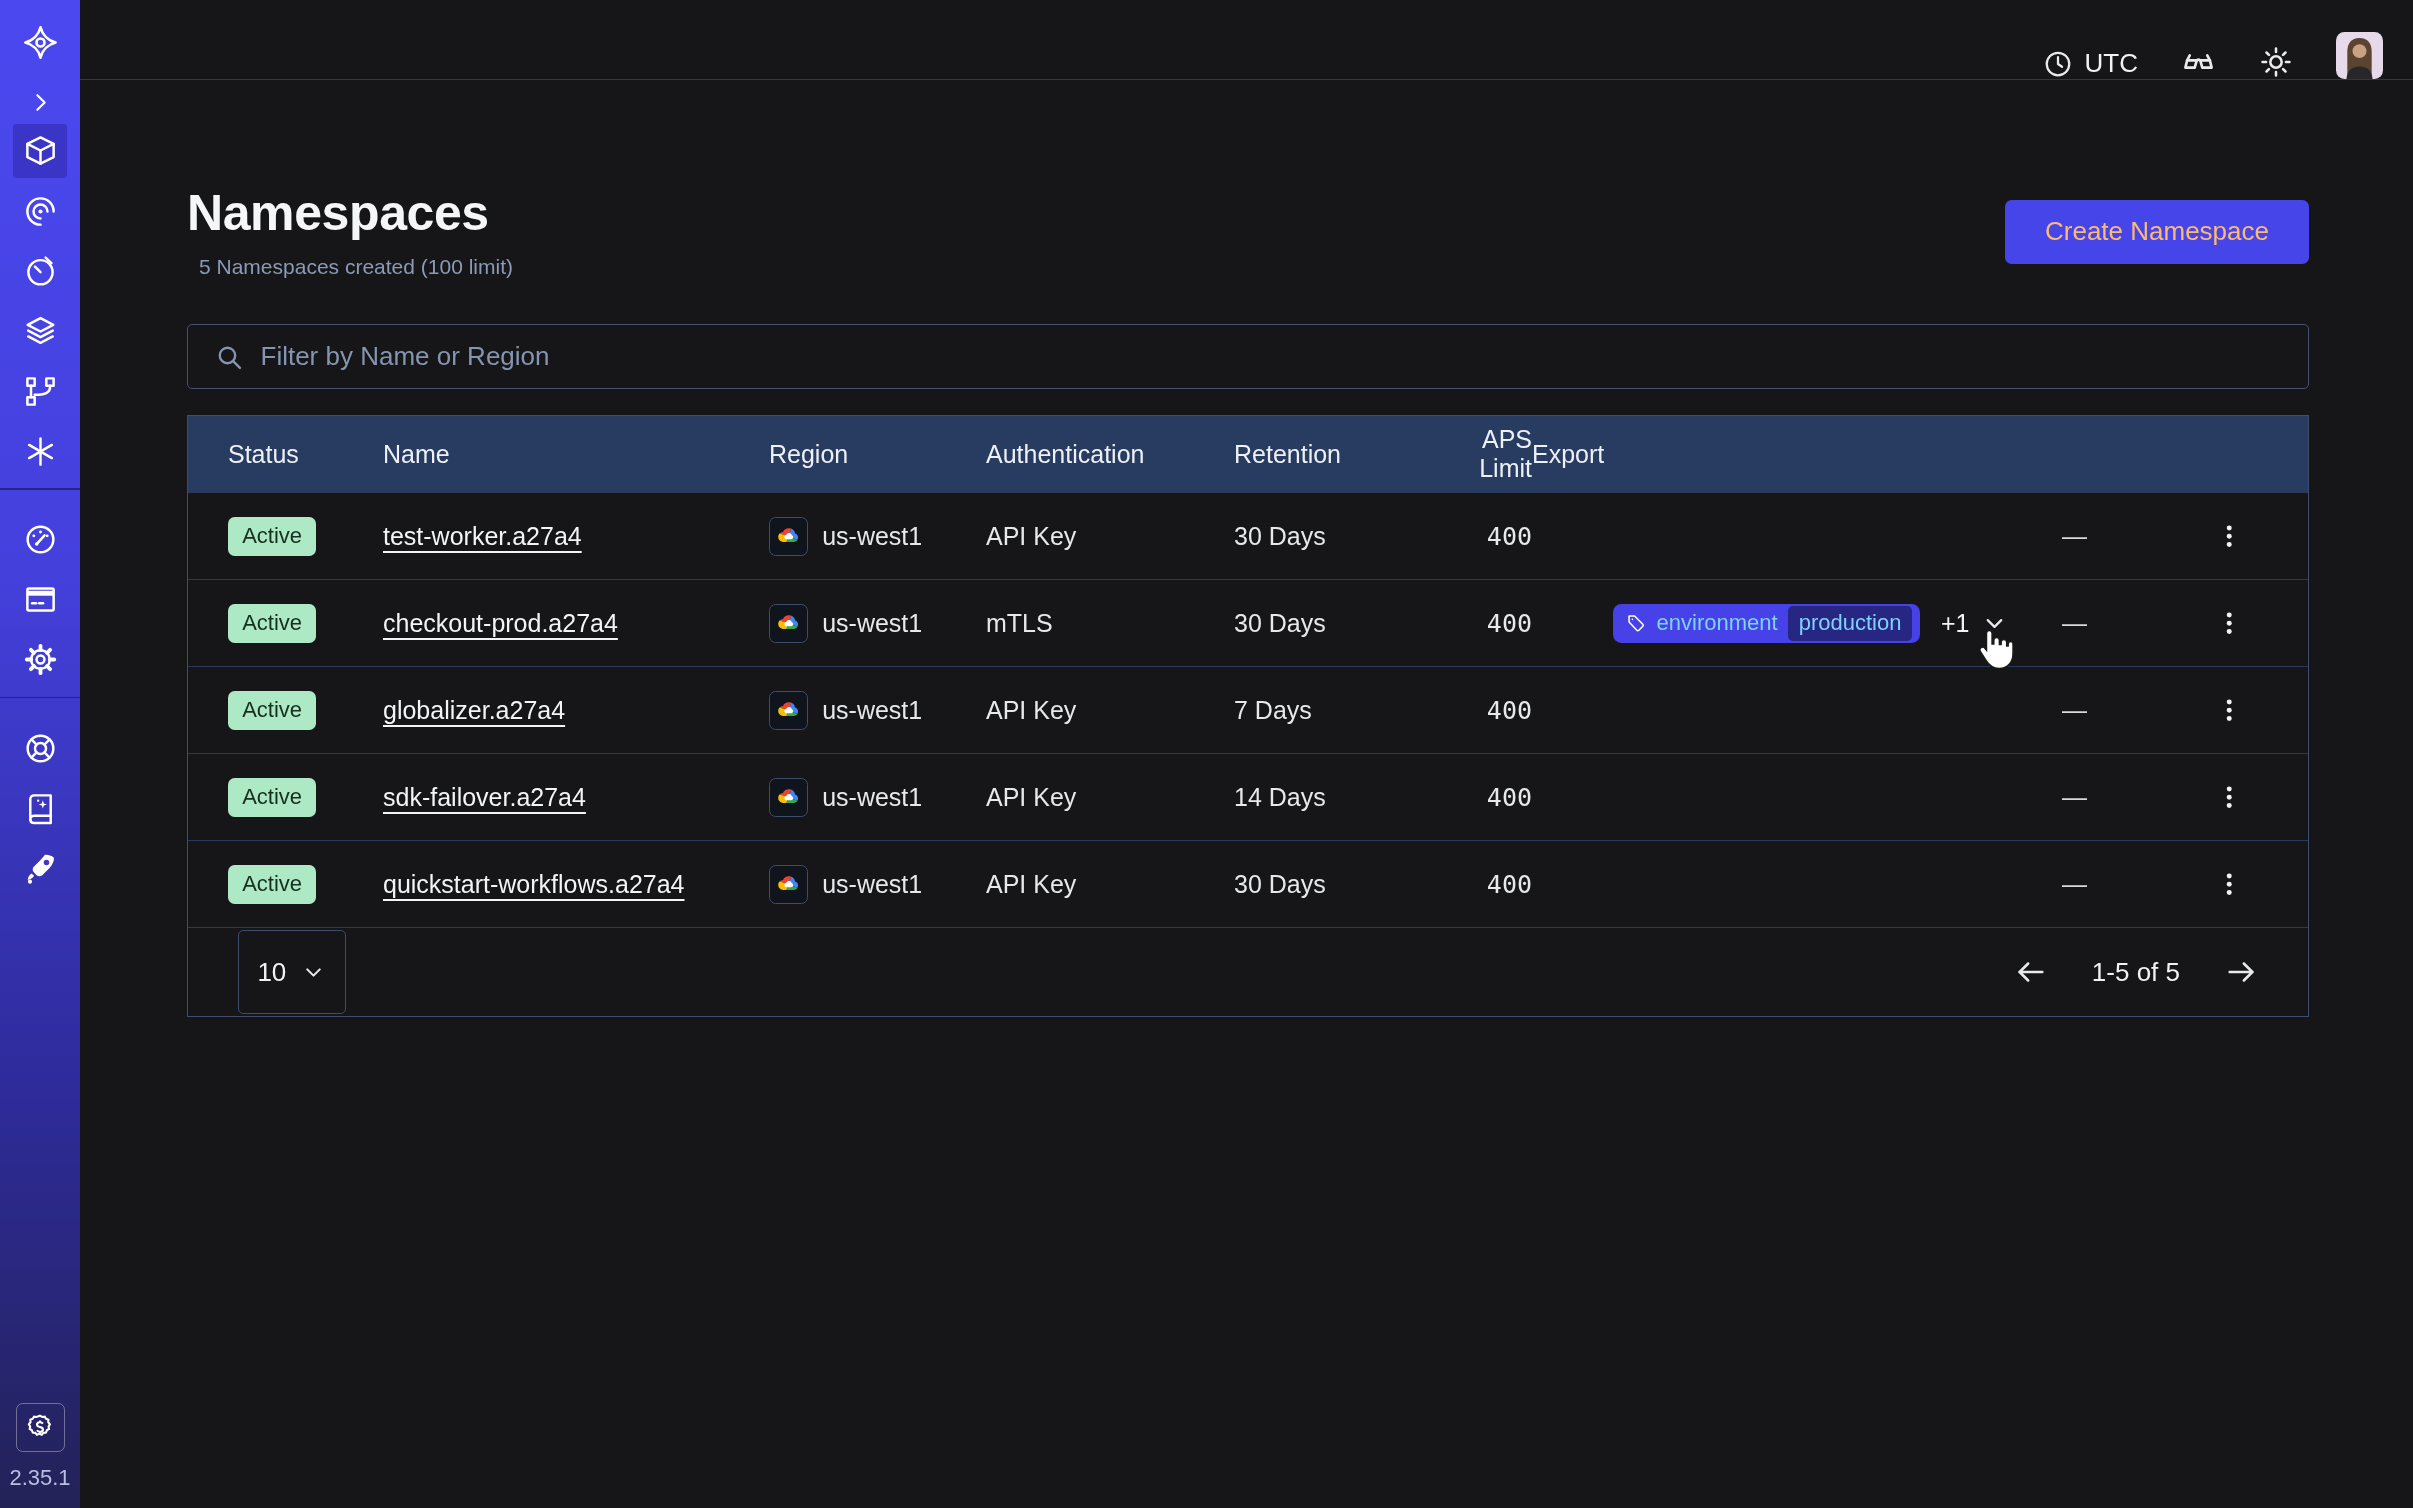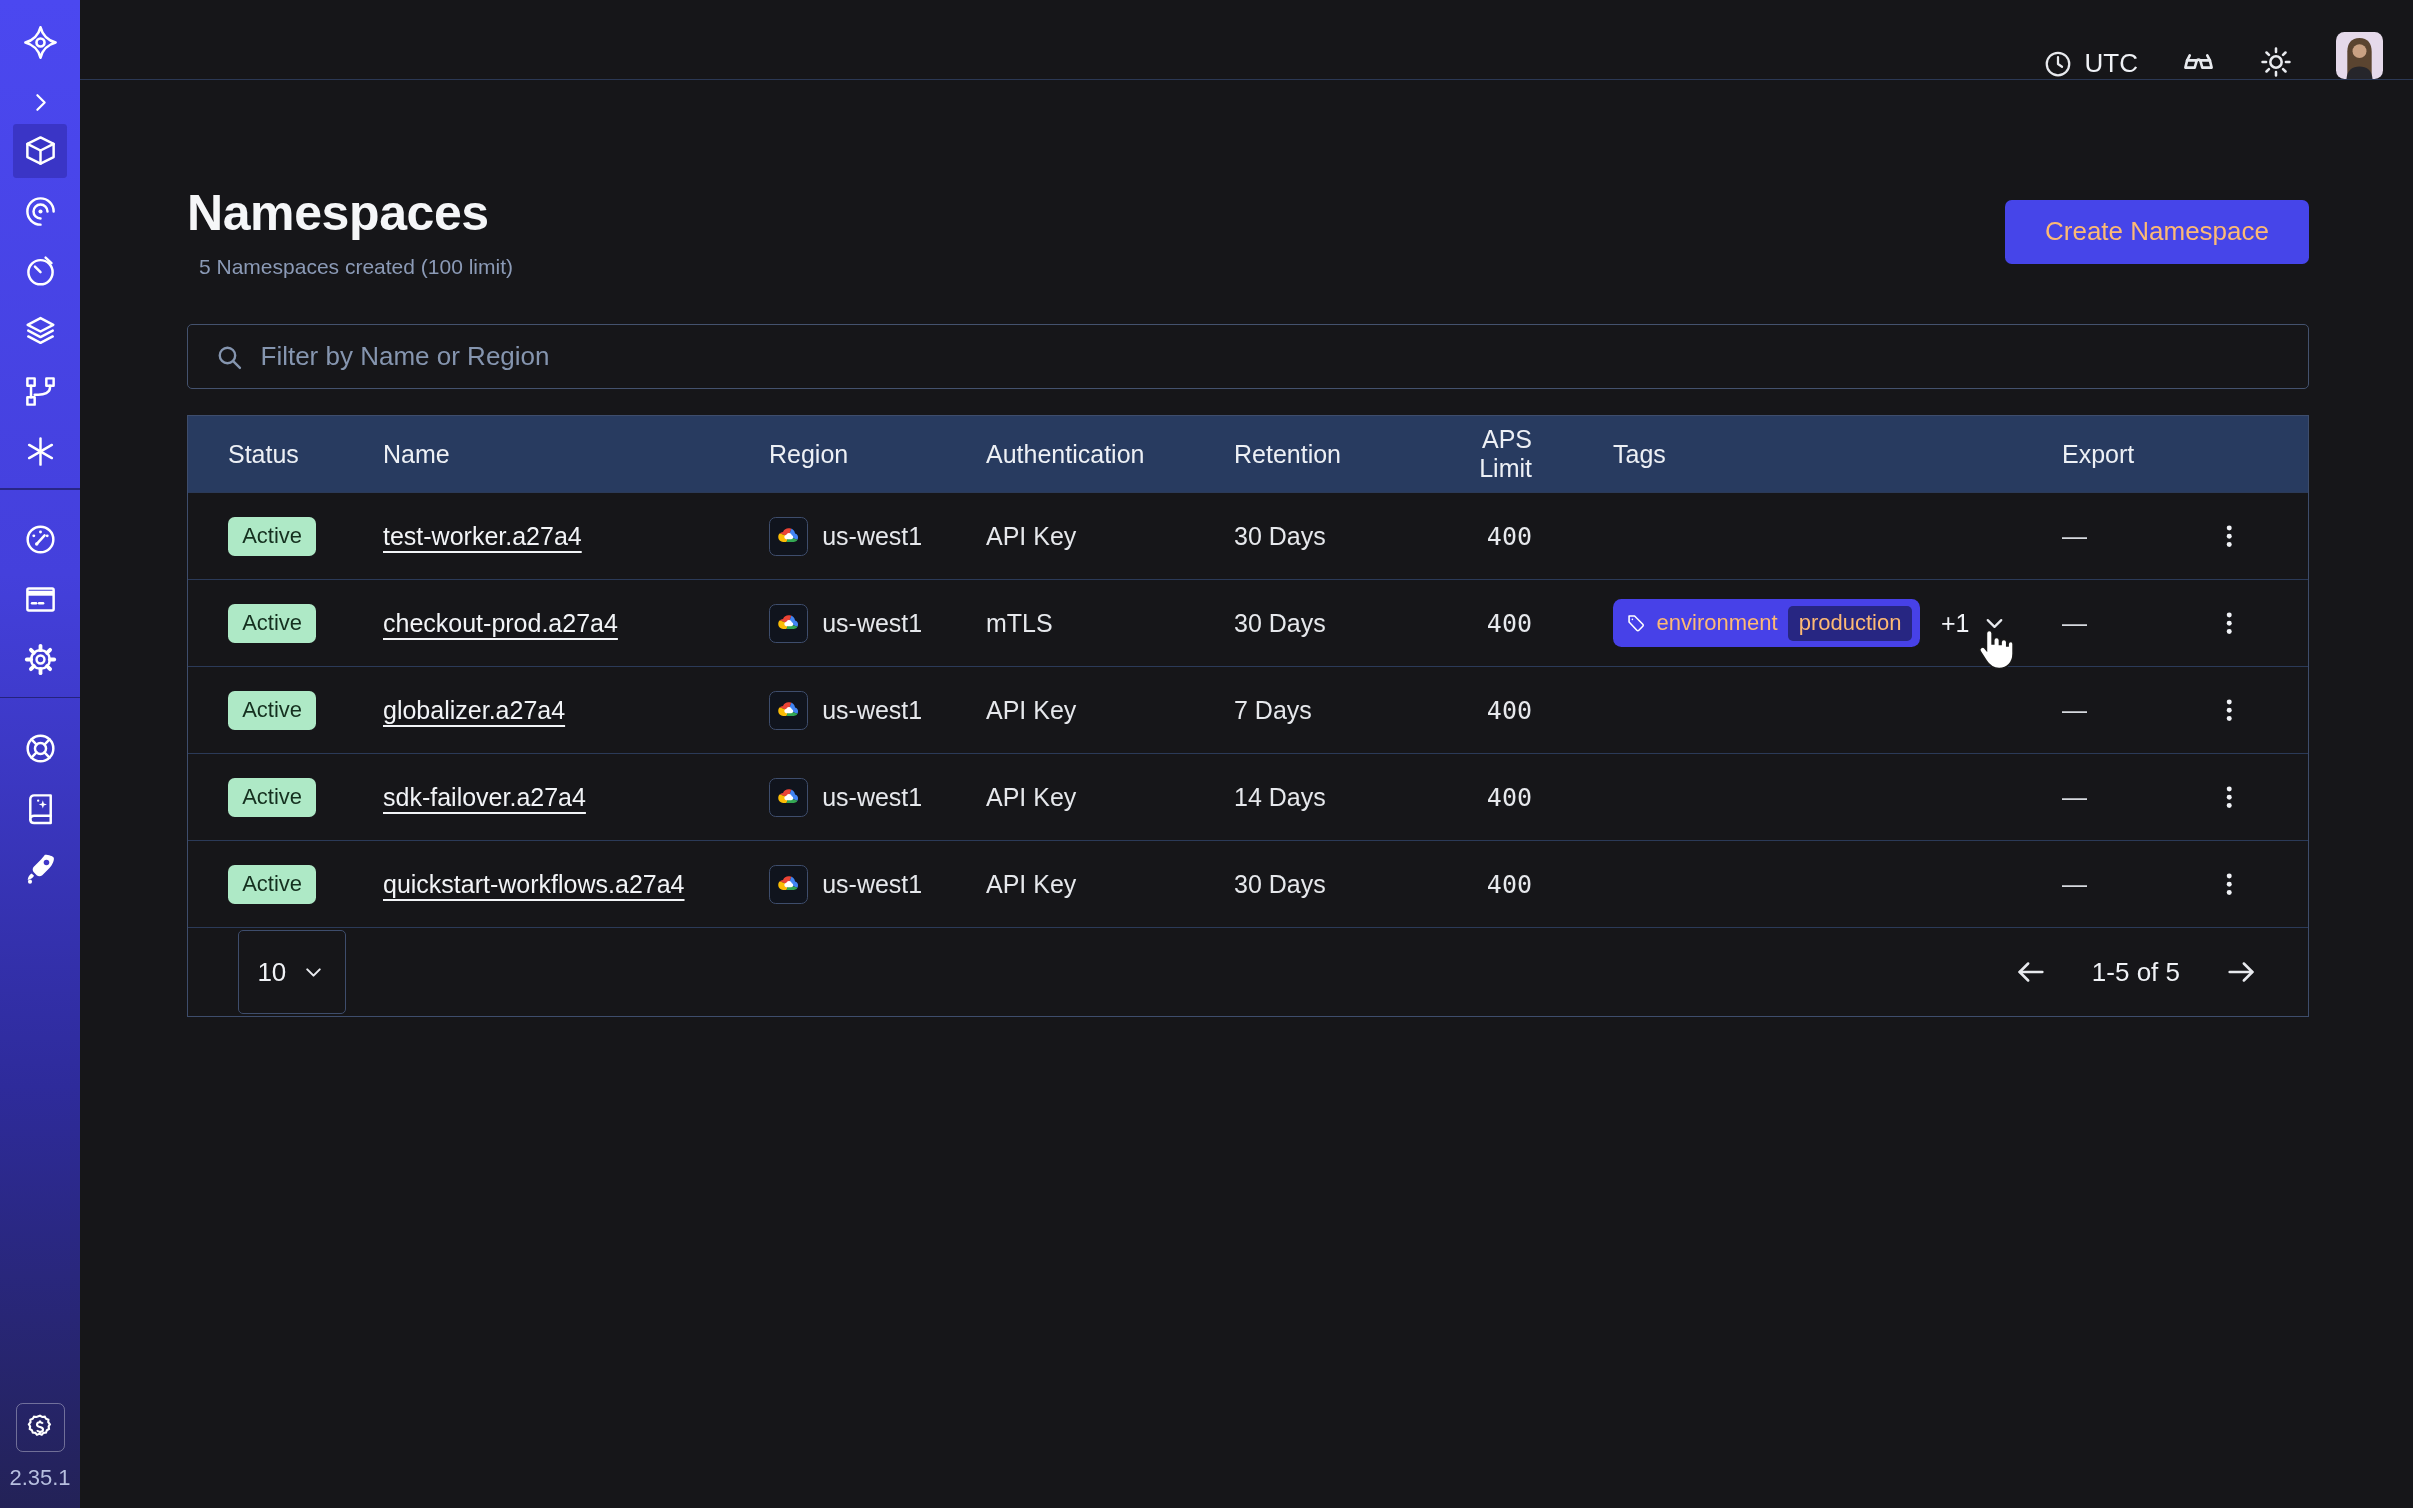--- a/index.html
+++ b/index.html
@@ -96,21 +96,21 @@
   .c-region { display:flex; align-items:center; gap:14.2px; }
   .gcp-tile {
     width:39px; height:39px; border-radius:6.7px; border:1.7px solid #3E4D6C; background:#10141D;
     display:flex; align-items:center; justify-content:center;
   }
   .gcp-tile svg { width:25px; height:25px; }
   .mono { font-family:"DejaVu Sans Mono",monospace; }
   .tag-group { display:flex; align-items:center; }
   .tag-chip {
     display:flex; align-items:center; gap:10px; background:var(--tag-chip-bg,#4741E8); border:none; cursor:pointer;
-    height:48px; border-radius:8.4px; padding:0 7.5px 0 12.6px; color:#fdba74; font-family:inherit;
+    height:39px; border-radius:8.4px; padding:0 7.5px 0 12.6px; color:#7dd3fc; font-family:inherit;
   }
   .tag-chip svg { width:21px; height:21px; stroke:#fff; fill:none; stroke-width:1.8; stroke-linejoin:round; }
   .tag-key { font-size:22px; }
   .tag-val { font-size:22px; background:rgba(13,17,45,.55); border-radius:5px; padding:4.2px 11px; }
   .tag-more { font-size:25px; color:#F0F2F6; margin-left:21px; }
   .tag-expand { background:none; border:none; cursor:pointer; margin-left:11.7px; display:flex; }
   .tag-expand svg { width:27px; height:27px; stroke:#E8EAEE; fill:none; stroke-width:2; stroke-linecap:round; stroke-linejoin:round; }
   .dash { color:#D6D9DE; }
   .kebab { background:none; border:none; cursor:pointer; display:flex; }
   .kebab svg { width:28.5px; height:28.5px; }
@@ -324,21 +324,20 @@
       </div>
 
       <div class="table">
         <div class="thead">
           <div class="c-status">Status</div>
           <div>Name</div>
           <div>Region</div>
           <div>Authentication</div>
           <div>Retention</div>
           <div class="c-aps">APS Limit</div>
-          <div class="c-tags">Tags</div>
           <div>Export</div>
         </div>
 
         <div>
             <div class="trow">
     <div class="c-status"><span class="badge">Active</span></div>
     <div><a class="ns-link">test-worker.a27a4</a></div>
     <div class="c-region">
       <span class="gcp-tile">
         <svg viewBox="0 0 24 24">

